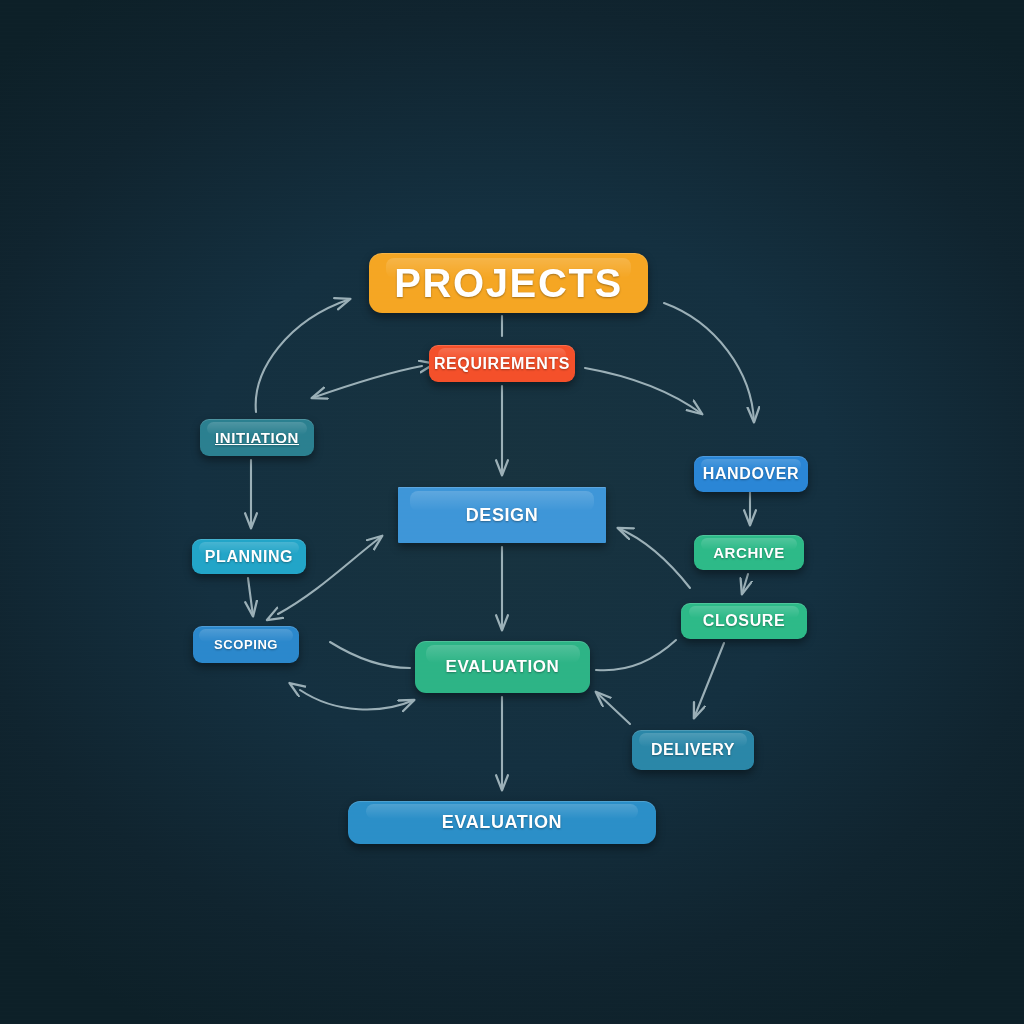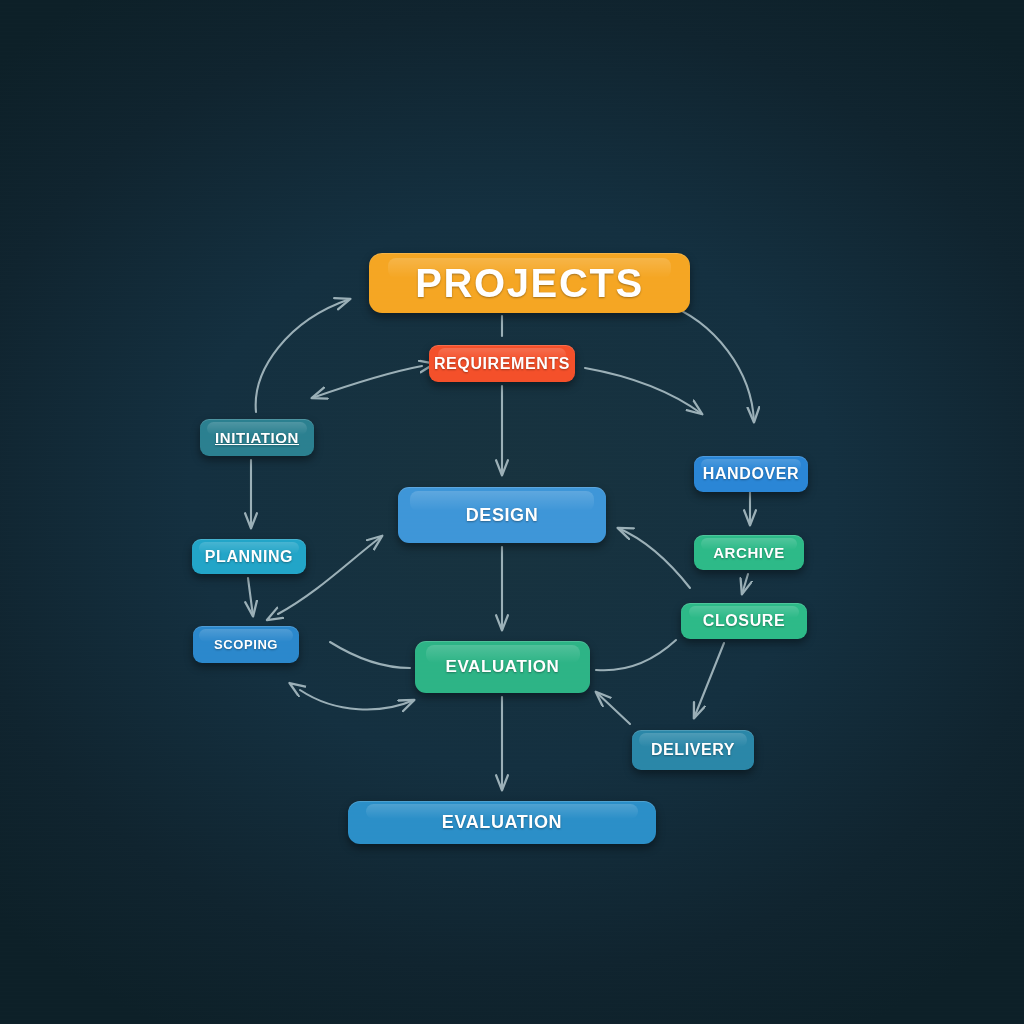--- a/index.html
+++ b/index.html
@@ -52,25 +52,25 @@
     content: "";
     position: absolute;
     left: 6%;
     right: 6%;
     top: 8%;
     height: 34%;
     border-radius: 8px;
     background: linear-gradient(180deg, rgba(255,255,255,.17), rgba(255,255,255,0));
     pointer-events: none;
   }
-  .n-projects    { left:369px; top:253px; width:321px; height:60px; font-size:40px; letter-spacing:1.6px; border-radius:13px; }
+  .n-projects    { left:369px; top:253px; width:279px; height:60px; font-size:40px; letter-spacing:1.6px; border-radius:13px; }
   .n-requirements{ left:429px; top:345px; width:146px; height:37px; font-size:16px; }
   .n-initiation  { left:200px; top:419px; width:114px; height:37px; font-size:15px;text-decoration:underline; }
   .n-handover    { left:694px; top:456px; width:114px; height:36px; font-size:16px; }
-  .n-design      { left:398px; top:487px; width:208px; height:56px; font-size:18px; border-radius:11px; }
+  .n-design      { left:398px; top:487px; width:208px; height:56px; font-size:18px; border-radius:1px; }
   .n-archive     { left:694px; top:535px; width:110px; height:35px; font-size:15px;text-align:center; }
   .n-planning    { left:192px; top:539px; width:114px; height:35px; font-size:16px; }
   .n-closure     { left:681px; top:603px; width:126px; height:36px; font-size:16px; }
   .n-scoping     { left:193px; top:626px; width:106px; height:37px; font-size:13px; }
   .n-completion  { left:415px; top:641px; width:175px; height:52px; font-size:17px; border-radius:11px; }
   .n-delivery    { left:632px; top:730px; width:122px; height:40px; font-size:16px; }
   .n-evaluation  { left:348px; top:801px; width:308px; height:43px; font-size:18px; border-radius:12px; }
 </style>
 </head>
 <body>

